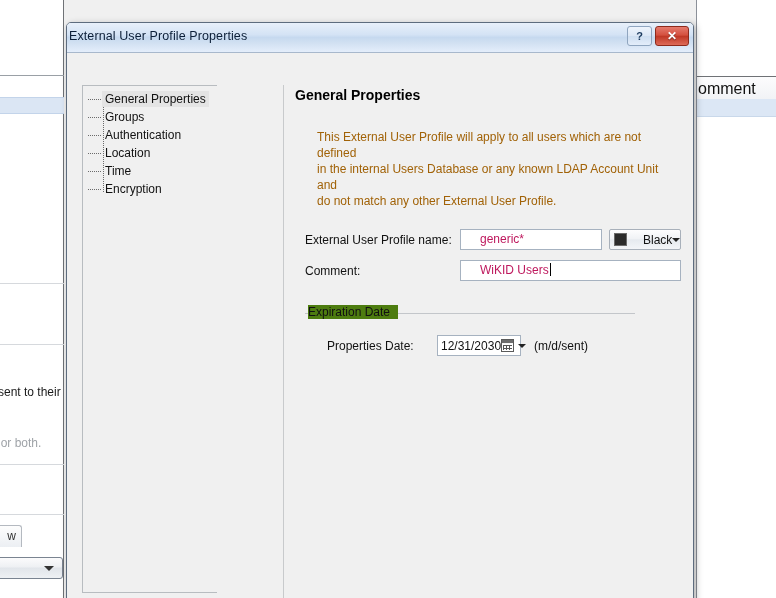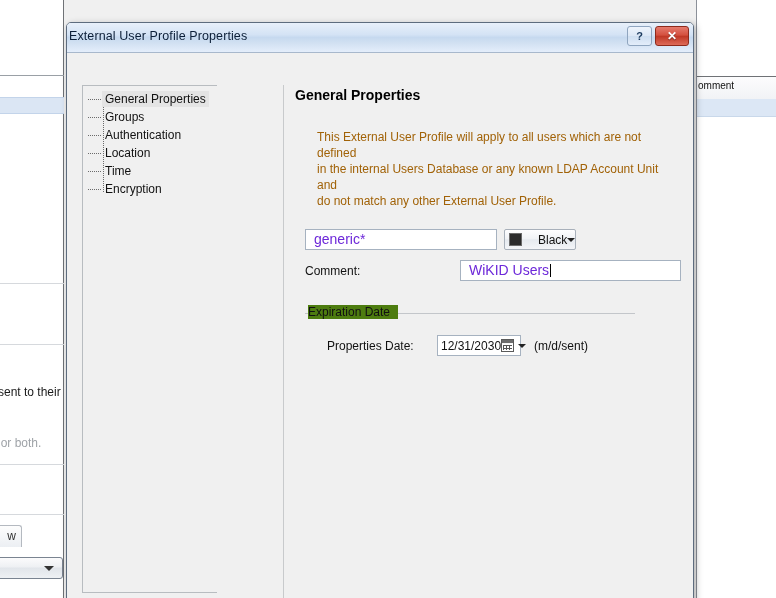--- a/index.html
+++ b/index.html
@@ -115,21 +115,21 @@
   .bg-right-header {
     position: absolute;
     left: 697px;
     top: 76px;
     width: 79px;
     height: 26px;
     background: linear-gradient(to bottom, #fcfcfd, #f0f2f5);
     border-top: 1px solid #6f7276;
     border-bottom: 1px solid #c7cbd1;
     box-sizing: border-box;
-    font-size: 10px;
+    font-size: 16px;
     color: #111;
     padding: 3px 0 0 1px;
     white-space: nowrap;
   }
   .bg-right-sel {
     position: absolute;
     left: 697px;
     top: 99px;
     width: 79px;
     height: 18px;
@@ -304,23 +304,23 @@
     font-size: 12px;
     color: #111;
     flex: none;
   }
   .text-input {
     height: 21px;
     background: #ffffff;
     border: 1px solid #a6b2c0;
     box-sizing: border-box;
     font-family: "Liberation Sans", sans-serif;
-    font-size: 14px;
-    color: #6d28d9;
-    padding: 0 8px;
+    font-size: 12px;
+    color: #be185d;
+    padding: 0 19px;
     line-height: 19px;
     outline: none;
   }
   .input-name { width: 192px; }
   .input-comment { width: 265px; position: relative; }
   .caret {
     display: inline-block;
     width: 1px;
     height: 13px;
     background: #000;
@@ -525,20 +525,21 @@
 
     <div class="content">
 
       <h1 class="page-title">General Properties</h1>
 
       <div class="description">This External User Profile will apply to all users which are not defined
 in the internal Users Database or any known LDAP Account Unit and
 do not match any other External User Profile.</div>
 
       <div class="form-row">
+        <span class="form-label">External User Profile name:</span>
         <div class="text-input input-name">generic*</div>
         <div class="color-combo">
           <span class="color-swatch"></span>
           <span class="color-name">Black</span>
           <span class="combo-arrow"></span>
         </div>
       </div>
 
       <div class="form-row">
         <span class="form-label">Comment:</span>

